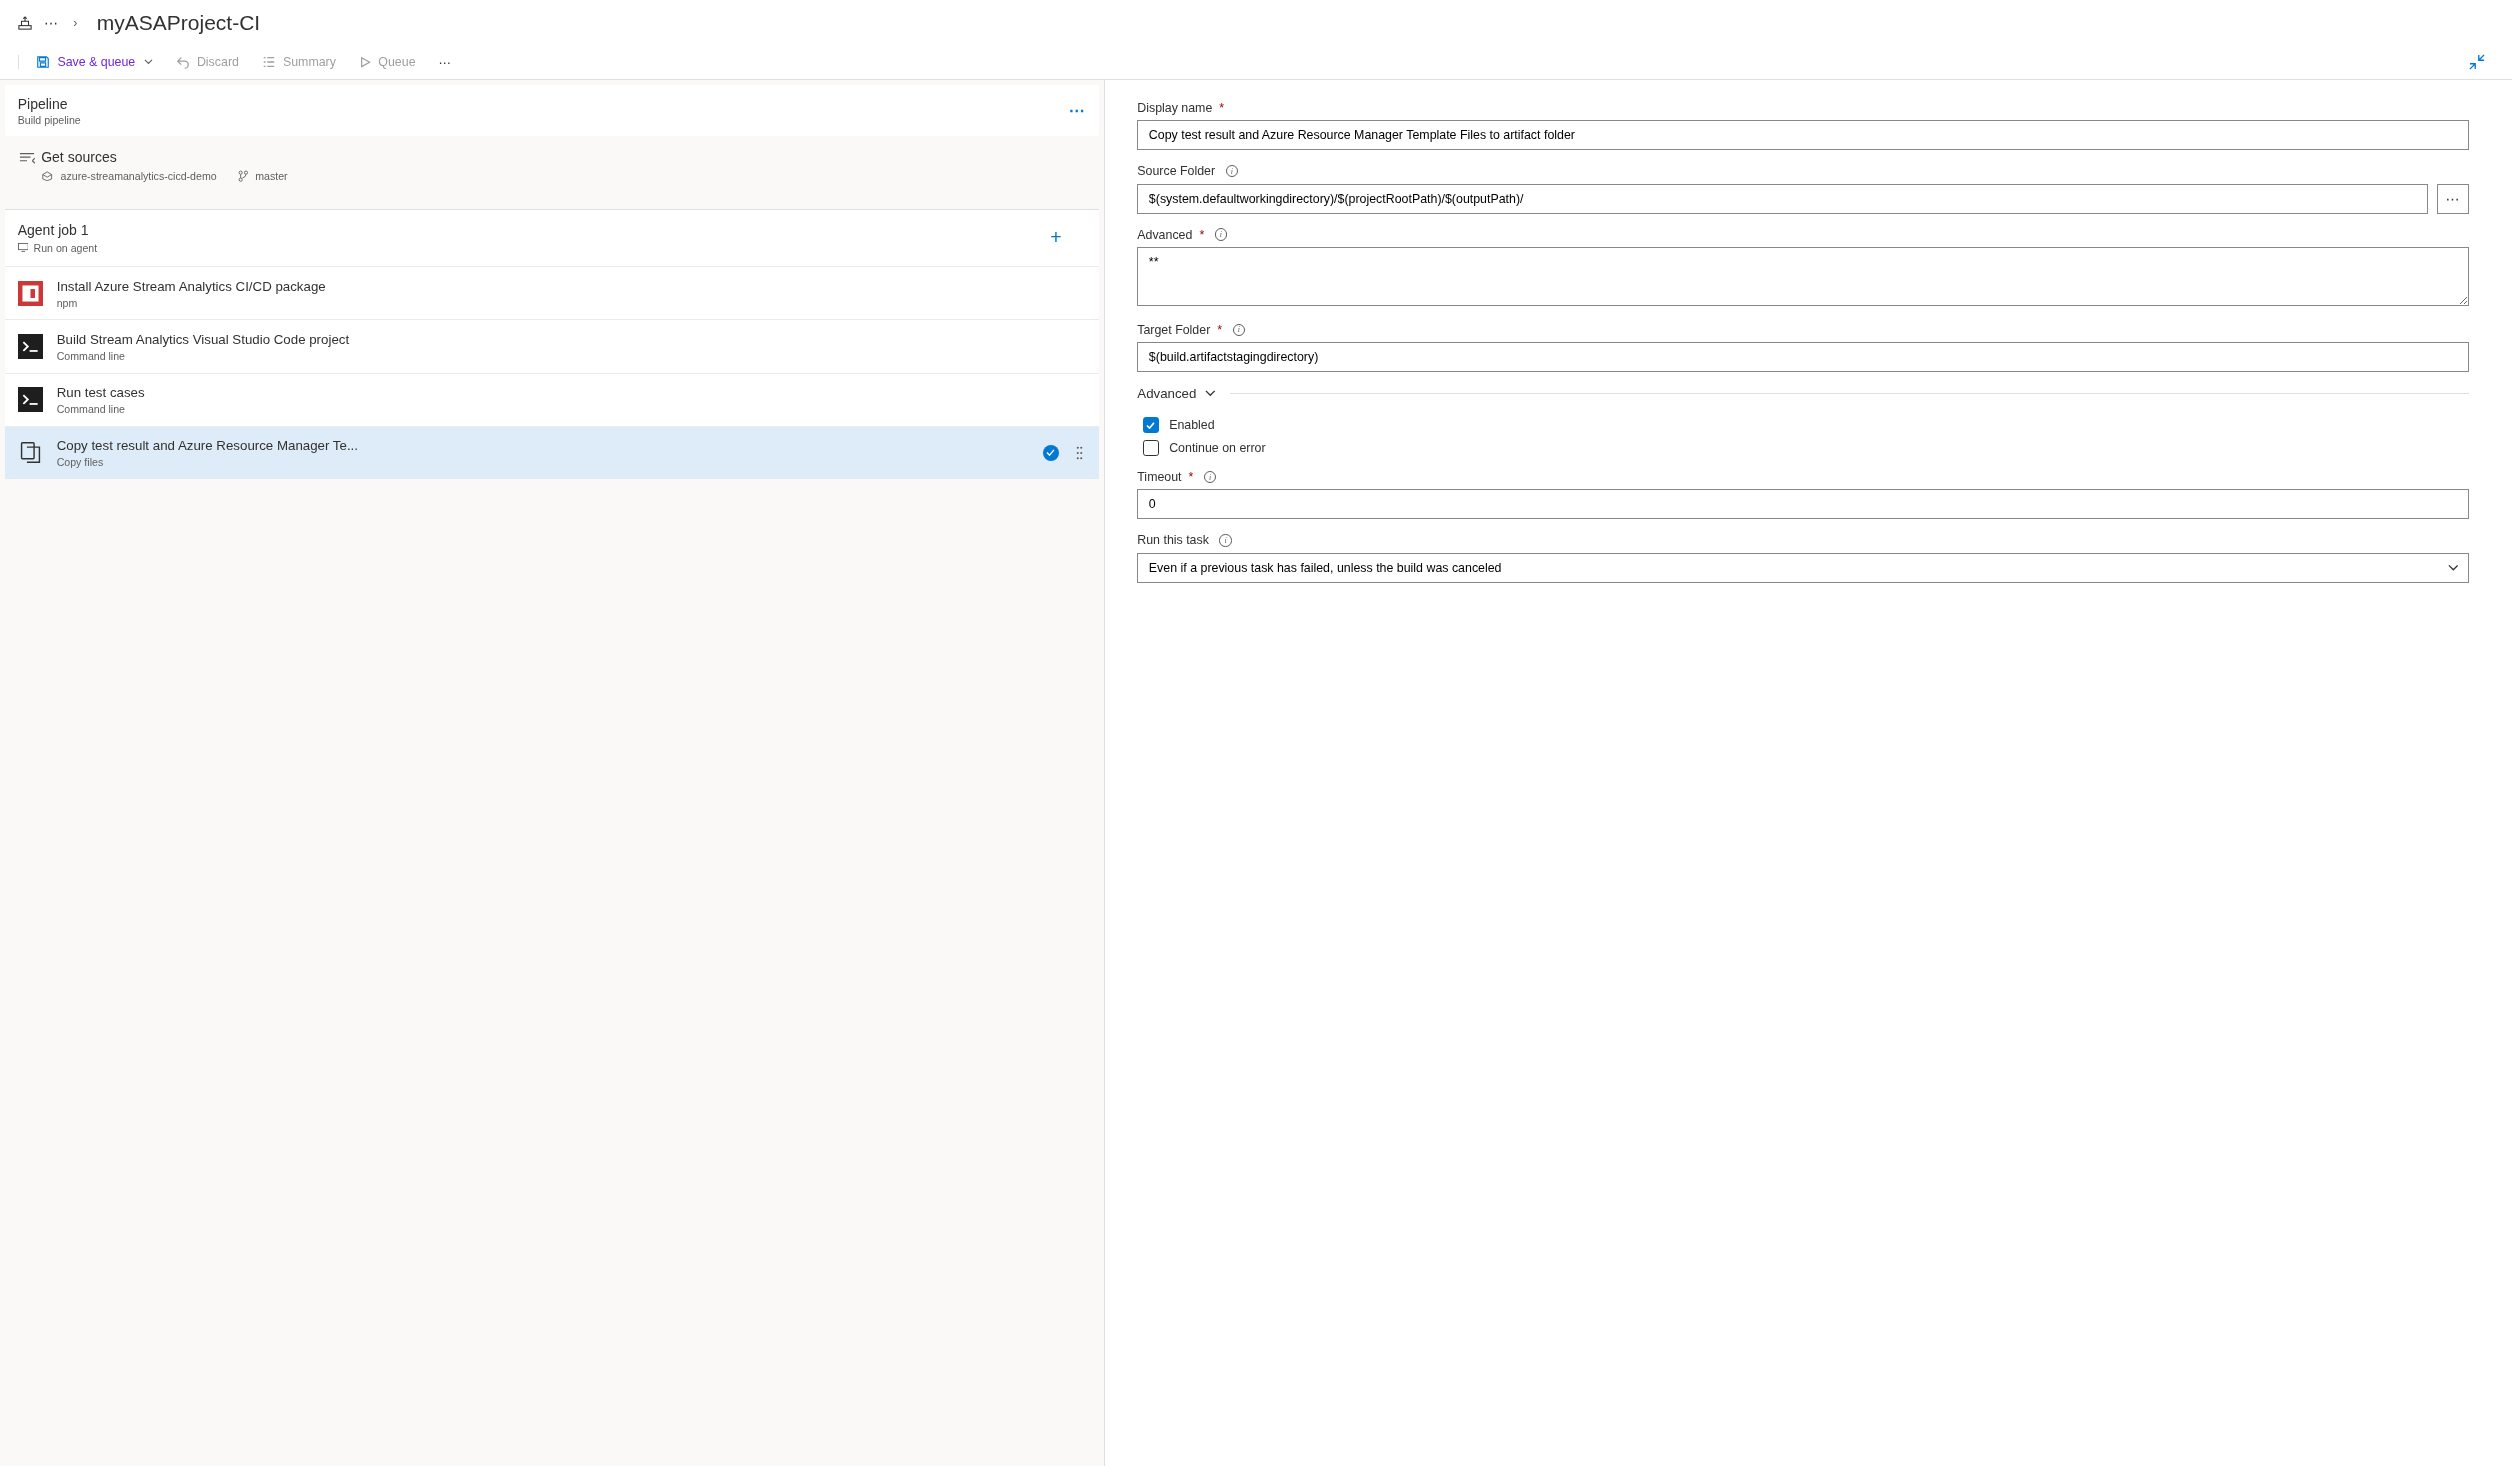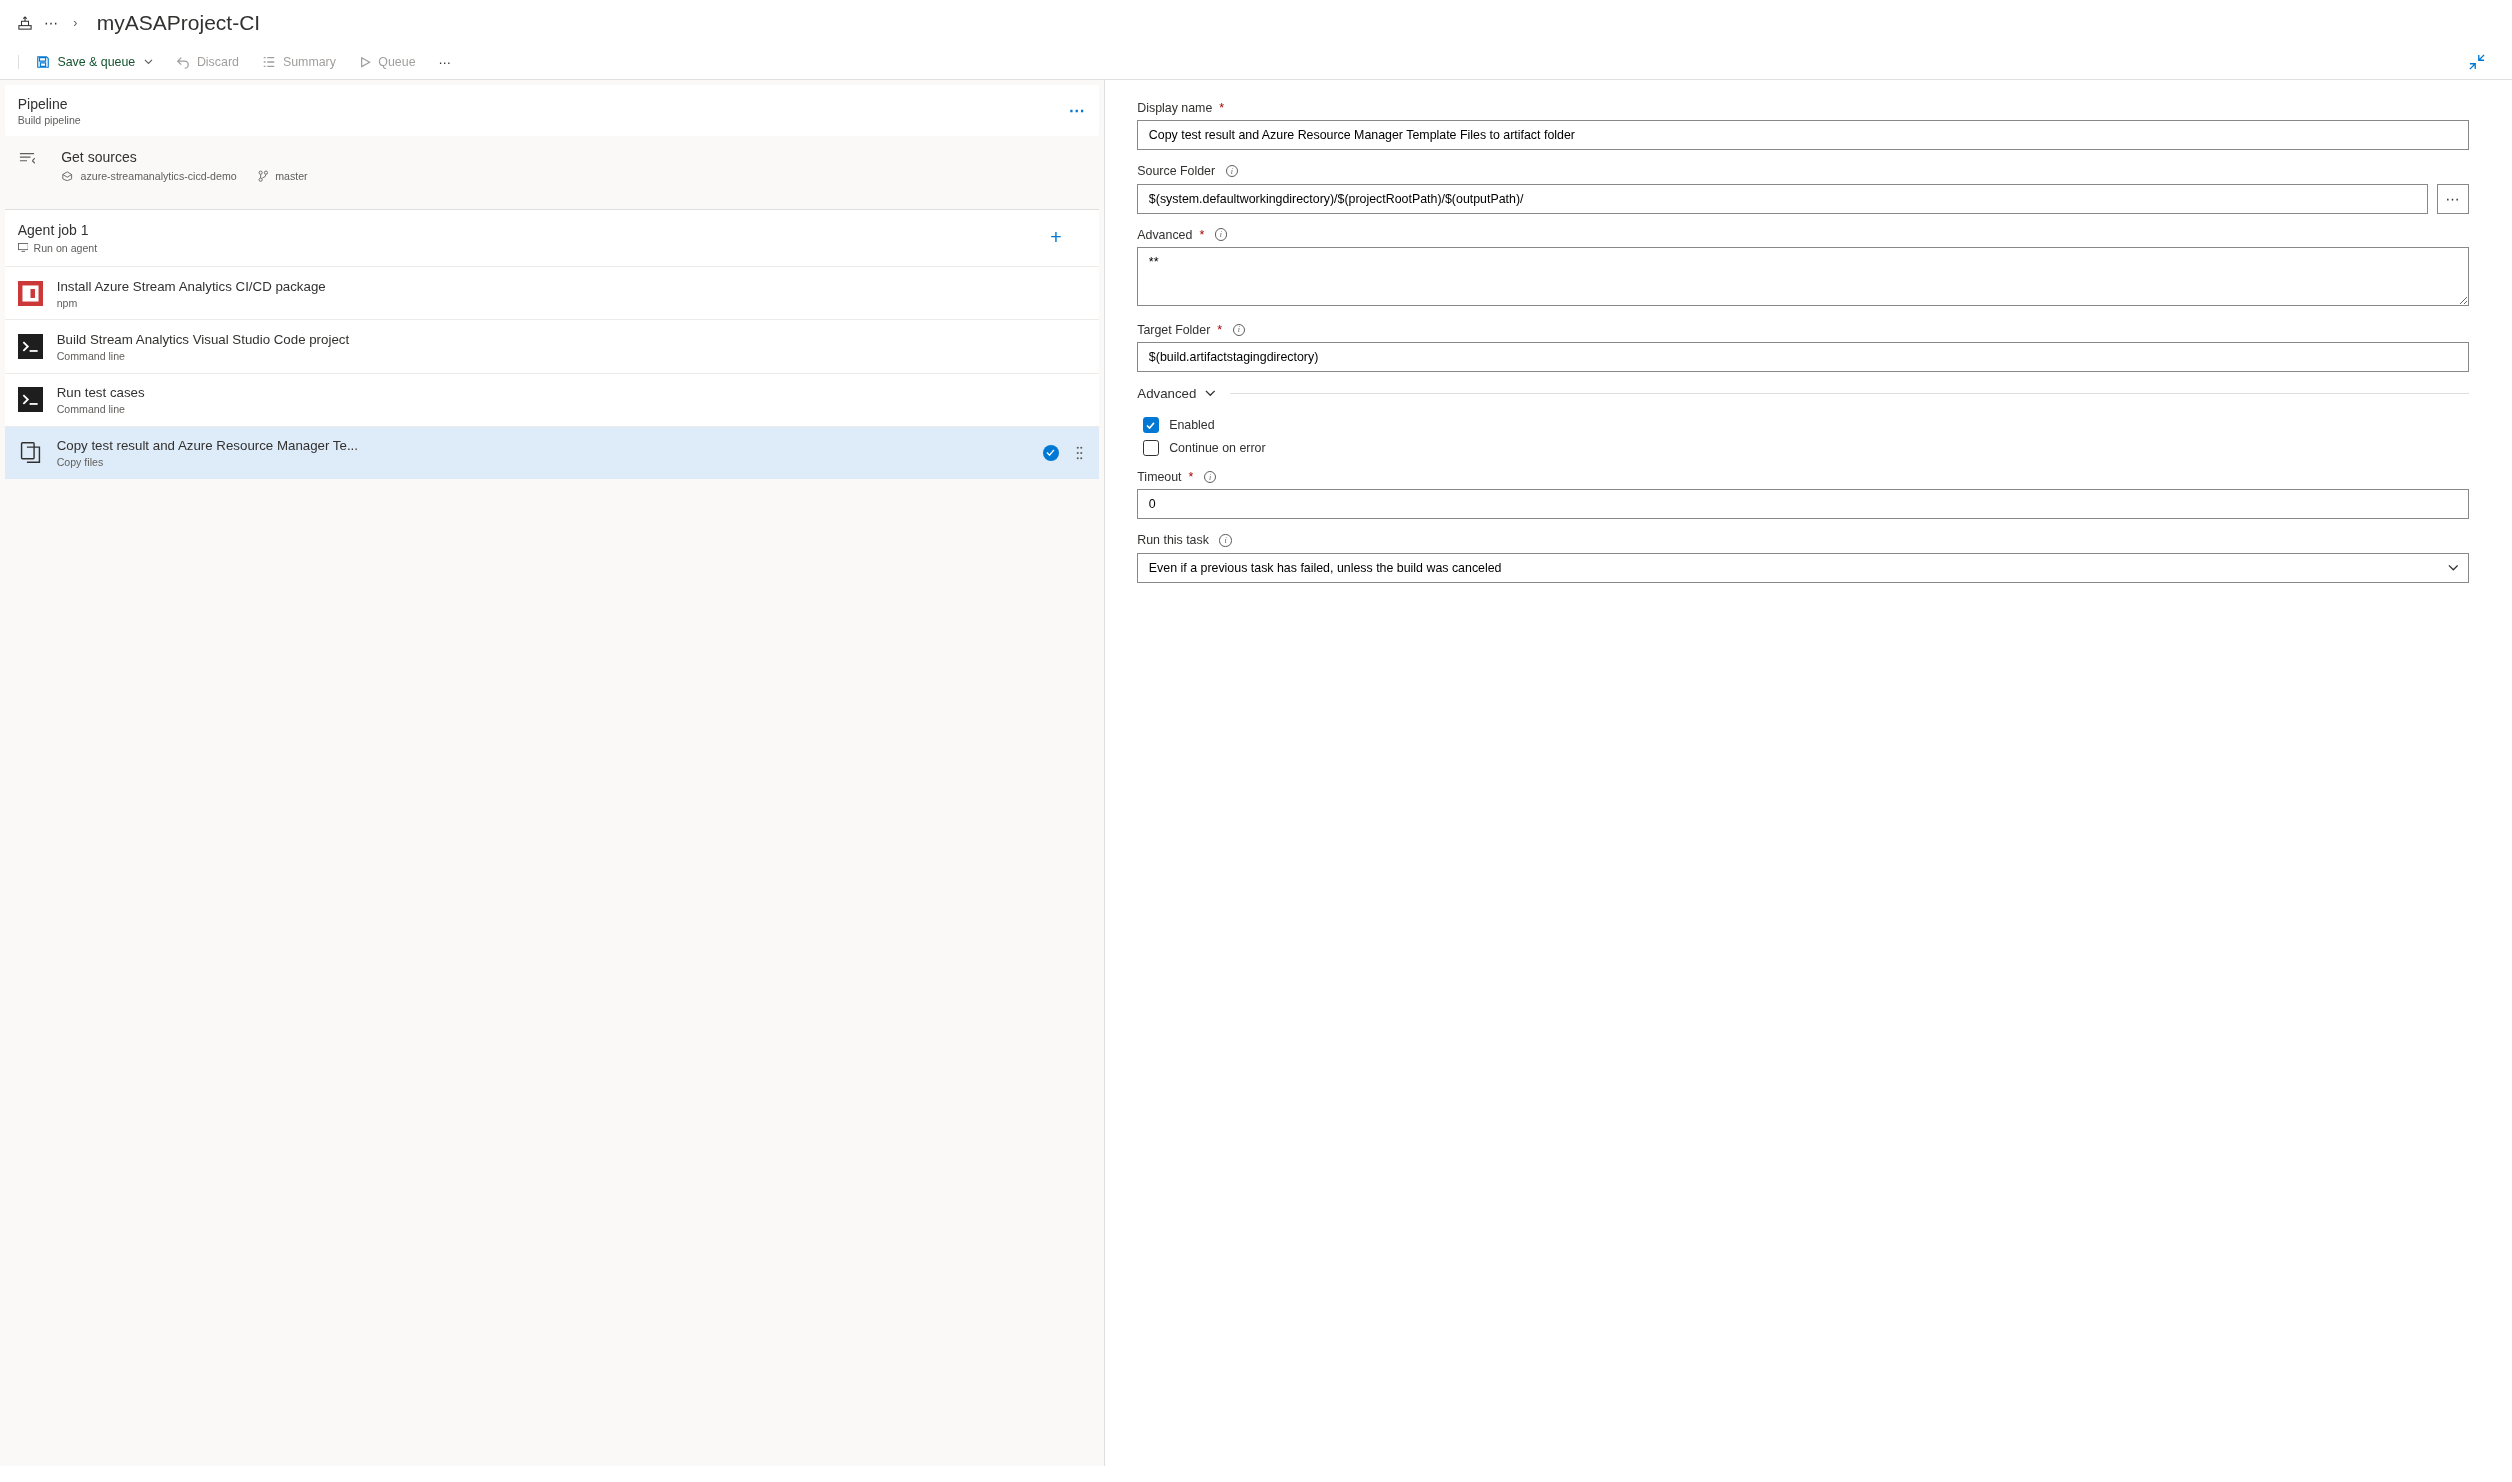--- a/index.html
+++ b/index.html
@@ -9,39 +9,39 @@
     .breadcrumb-bar { display: flex; align-items: center; padding: 10.6px 17.7px; gap: 12.4px; }
     .breadcrumb-icon { width: 14px; height: 14px; }
     .breadcrumb-title { font-size: 21px; font-weight: 400; color: #323130; margin-left: 5.3px; }
     .chevron { color: #605e5c; font-size: 12.4px; padding: 0 1.8px;}
     .more-dots { color: #323130; font-size: 14px; letter-spacing: 0.9px; cursor: pointer; }
 
     
     .toolbar { display: flex; align-items: center; padding: 8.9px 17.7px; gap: 23px; border-bottom: 0.9px solid #e1dfdd; }
     .toolbar-item { display: flex; align-items: center; gap: 7px; font-size: 12.4px; cursor: pointer; }
     .toolbar-item.disabled { color: #a19f9d; }
-    .toolbar-save { color: #14532d; padding-left: 17.7px; border-left: 0.9px solid #e1dfdd;}
+    .toolbar-save { color: #6d28d9; padding-left: 17.7px; border-left: 0.9px solid #e1dfdd;}
     .save-icon-wrap { color: #0078d4; }
     .toolbar-chevron-down { font-size: 8.9px; color: #605e5c; margin-left: 1.8px; }
     .toolbar-more { color: #323130; }
     .exit-fullscreen { margin-left: auto; color: #0078d4; cursor: pointer; padding-right: 8.9px; }
 
     
     .main { display: flex; height: calc(100vh - 96px); }
     .left-panel { width: 44%; border-right: 0.9px solid #e1dfdd; background: #faf9f8; overflow-y: auto; padding: 5.3px;}
     .right-panel { flex: 1; padding: 21px 43px 21px 32px; overflow-y: auto; }
 
     
     .pipeline-header { background: #fff; padding: 10.6px 12.4px; display: flex; align-items: center; justify-content: space-between; border-radius: 1.8px; margin-bottom: 3.5px;}
     .pipeline-header .title { font-size: 14px; font-weight: 400; }
     .pipeline-header .subtitle { font-size: 10.6px; color: #605e5c; margin-top: 1.8px;}
     .more-btn-h { color: #0078d4; font-size: 16px; letter-spacing: 1.8px; cursor: pointer; font-weight: bold;}
 
     
-    .get-sources { padding: 8.9px 12.4px 12.4px 12.4px; display: flex; align-items: flex-start; gap: 24px; cursor: pointer;}
+    .get-sources { padding: 8.9px 12.4px 12.4px 12.4px; display: flex; align-items: flex-start; gap: 4px; cursor: pointer;}
     .get-sources .title { font-size: 14px; font-weight: 400; padding-bottom: 5.3px;}
     .get-sources .meta { display:flex; gap: 21px; font-size: 10.6px; color: #605e5c; align-items:center;}
     .left-icon-col { width: 19.5px; display:flex; justify-content:center; padding-top:2.7px; color:#605e5c;}
 
     
     .agent-job { background: #fff; padding: 12.4px 12.4px; display: flex; align-items: center; justify-content: space-between; border-top: 0.9px solid #e1dfdd;}
     .agent-job .title { font-size: 14px; }
     .agent-job .subtitle { font-size: 10.6px; color: #605e5c; display:flex; align-items:center; gap:5.3px; margin-top: 3.5px;}
     .add-btn { color: #0078d4; font-size: 19.5px; font-weight: 300; cursor: pointer; padding-right: 25px;}
 

